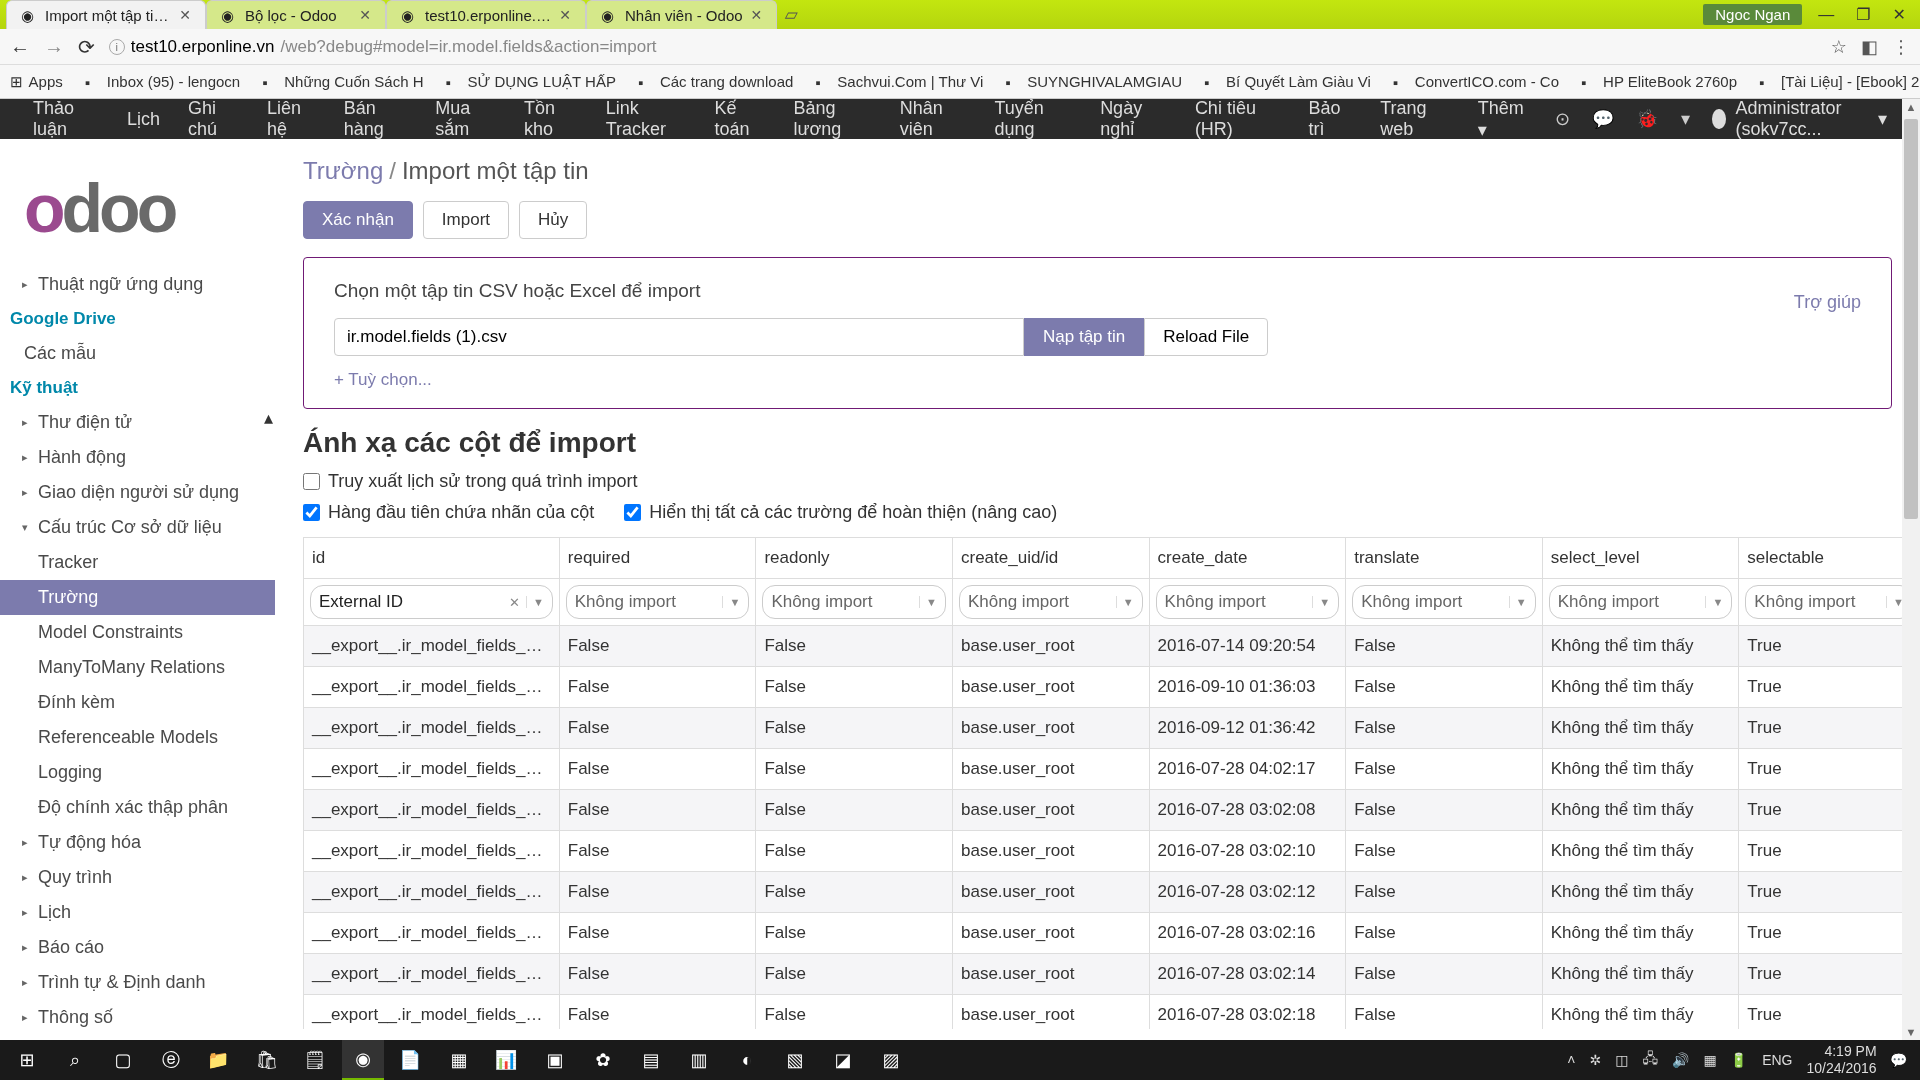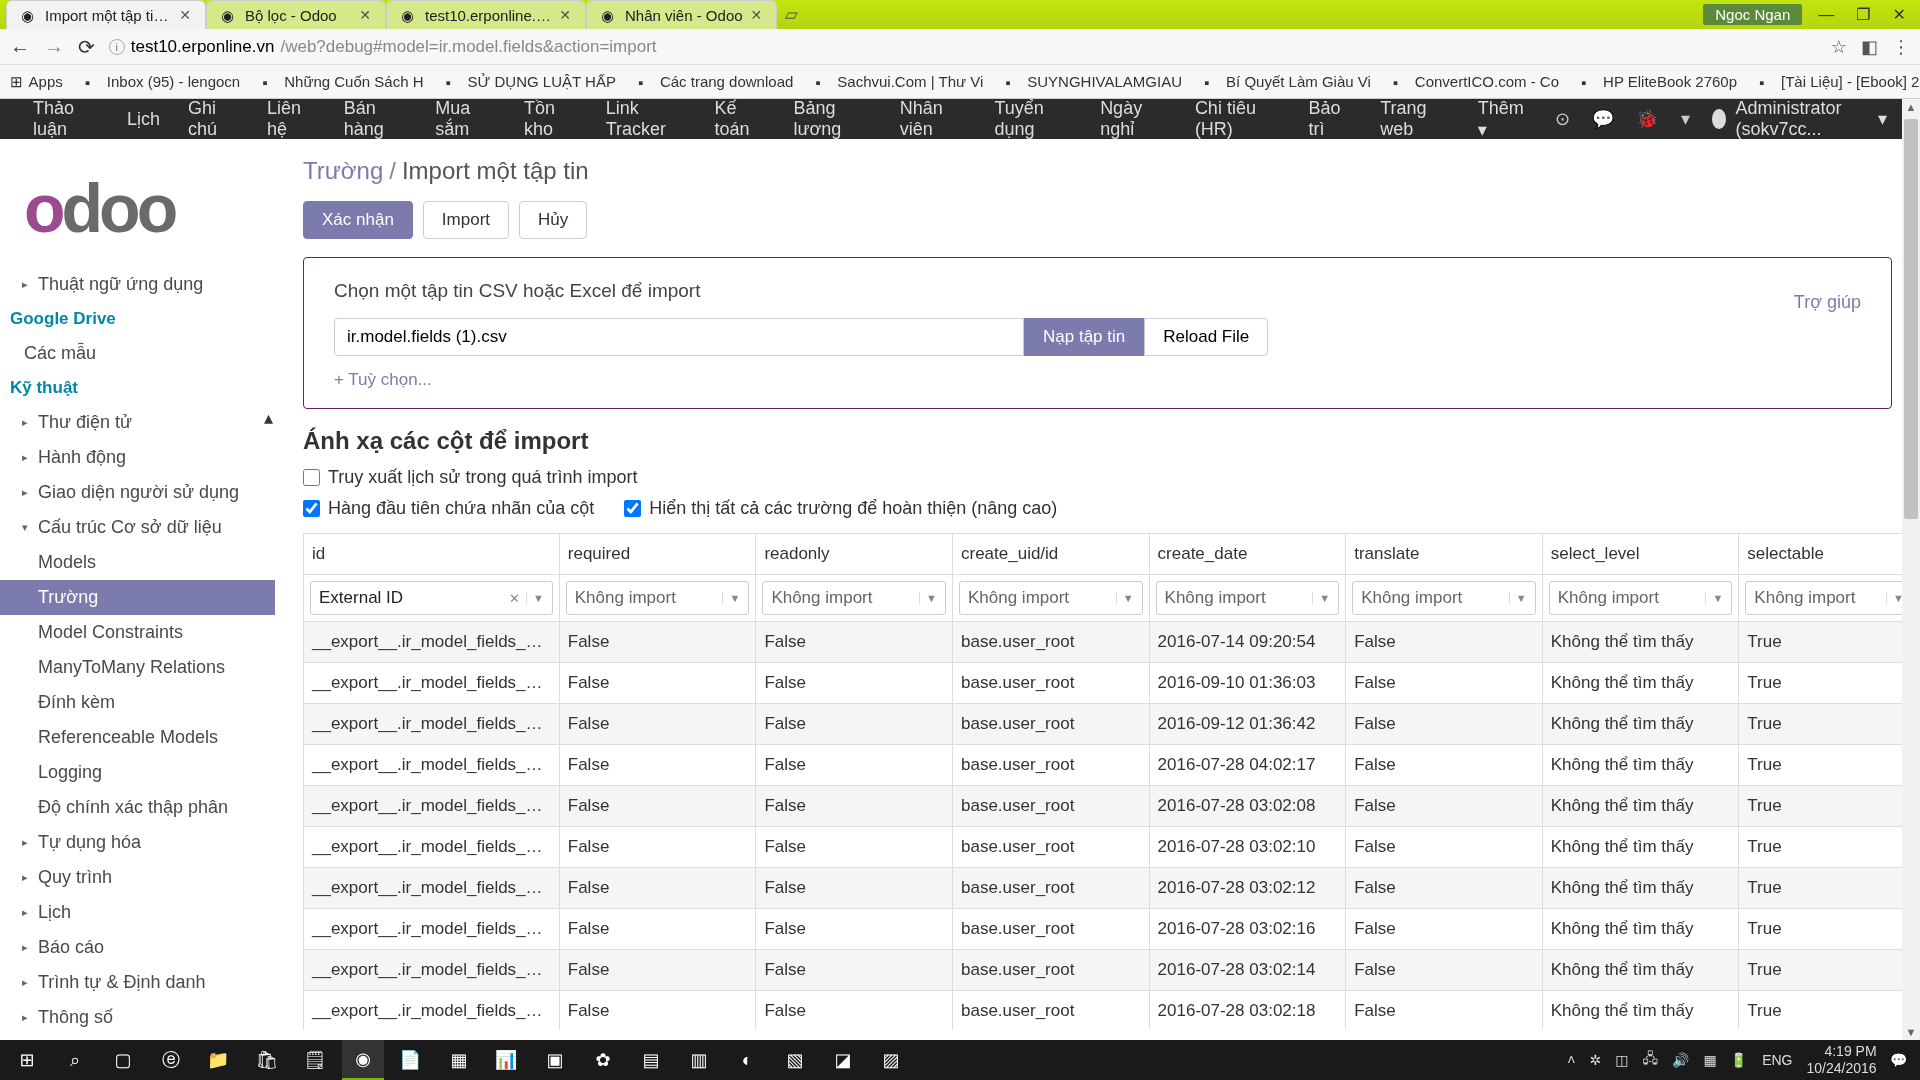--- a/index.html
+++ b/index.html
@@ -67,31 +67,31 @@
 
 .panel { margin: 0 28px 18px; border: 1px solid #701a75; border-radius: 4px; padding: 22px 30px 18px; position: relative; }
 .panel-title { font-size: 19px; color: #444; margin-bottom: 16px; }
 .help-link { position: absolute; top: 34px; right: 30px; color: #7c7bad; font-size: 18px; }
 .file-row { display: flex; gap: 0; margin-bottom: 14px; }
 .file-input { flex: 0 0 690px; border: 1px solid #ccc; padding: 8px 12px; font-size: 17px; border-radius: 4px 0 0 4px; }
 .btn-load { background: #7c7bad; color: #fff; border: 1px solid #7c7bad; padding: 8px 18px; font-size: 17px; }
 .btn-reload { background: #fff; border: 1px solid #ccc; padding: 8px 18px; font-size: 17px; border-radius: 0 4px 4px 0; }
 .options-link { color: #7c7bad; font-size: 17px; }
 
-.section-h { padding: 0 28px 12px; font-size: 24px; font-weight: bold; color: #333; }
+.section-h { padding: 0 28px 12px; font-size: 28px; font-weight: bold; color: #333; }
 .checks { padding: 0 28px 14px; display: flex; flex-direction: column; gap: 10px; font-size: 18px; color: #333; }
 .check-row { display: flex; align-items: center; gap: 30px; }
 .check-label { display: flex; align-items: center; gap: 8px; }
 .check-label input { width: 17px; height: 17px; }
 
 .data-table { margin: 0 28px; border: 1px solid #ddd; border-collapse: collapse; font-size: 17px; color: #333; table-layout: fixed; width: calc(100% - 28px); }
 .data-table th, .data-table td { border: 1px solid #ddd; padding: 10px 8px; text-align: left; white-space: nowrap; overflow: hidden; text-overflow: ellipsis; }
 .data-table th { font-weight: normal; background: #fff; }
 .sel-row td { padding: 6px; }
-.select-box { border: 1px solid #ccc; border-radius: 3px; padding: 6px 8px; display: flex; align-items: center; justify-content: space-between; font-size: 17px; background: #fff; }
+.select-box { border: 1px solid #ccc; border-radius: 13px; padding: 6px 8px; display: flex; align-items: center; justify-content: space-between; font-size: 17px; background: #fff; }
 .select-box .sel-text { color: #666; }
 .select-box .sel-clear { color: #888; font-size: 13px; margin-left: auto; margin-right: 6px; }
 .select-box .sel-caret { color: #888; font-size: 11px; border-left: 1px solid #ddd; padding-left: 6px; }
 .select-box.tagged .sel-text { color: #222; }
 .data-row:nth-child(odd) td { background: #f5f5f7; }
 .data-row td { padding: 10px 8px; }
 
 .col-id { width: 255px; }
 .col-req { width: 196px; }
 .col-ro { width: 196px; }
@@ -269,21 +269,21 @@
         </div>
         <div class="side-item">
           <span class="side-caret">▸</span>
           <span>Giao diện người sử dụng</span>
         </div>
         <div class="side-item">
           <span class="side-caret">▾</span>
           <span>Cấu trúc Cơ sở dữ liệu</span>
         </div>
         <div class="side-item sub2">
-          <span>Models</span>
+          <span>Tracker</span>
         </div>
         <div class="side-item sub2 active">
           <span>Trường</span>
         </div>
         <div class="side-item sub2">
           <span>Model Constraints</span>
         </div>
         <div class="side-item sub2">
           <span>ManyToMany Relations</span>
         </div>
@@ -294,21 +294,21 @@
           <span>Referenceable Models</span>
         </div>
         <div class="side-item sub2">
           <span>Logging</span>
         </div>
         <div class="side-item sub2">
           <span>Độ chính xác thập phân</span>
         </div>
         <div class="side-item">
           <span class="side-caret">▸</span>
-          <span>Tự dụng hóa</span>
+          <span>Tự động hóa</span>
         </div>
         <div class="side-item">
           <span class="side-caret">▸</span>
           <span>Quy trình</span>
         </div>
         <div class="side-item">
           <span class="side-caret">▸</span>
           <span>Lịch</span>
         </div>
         <div class="side-item">

